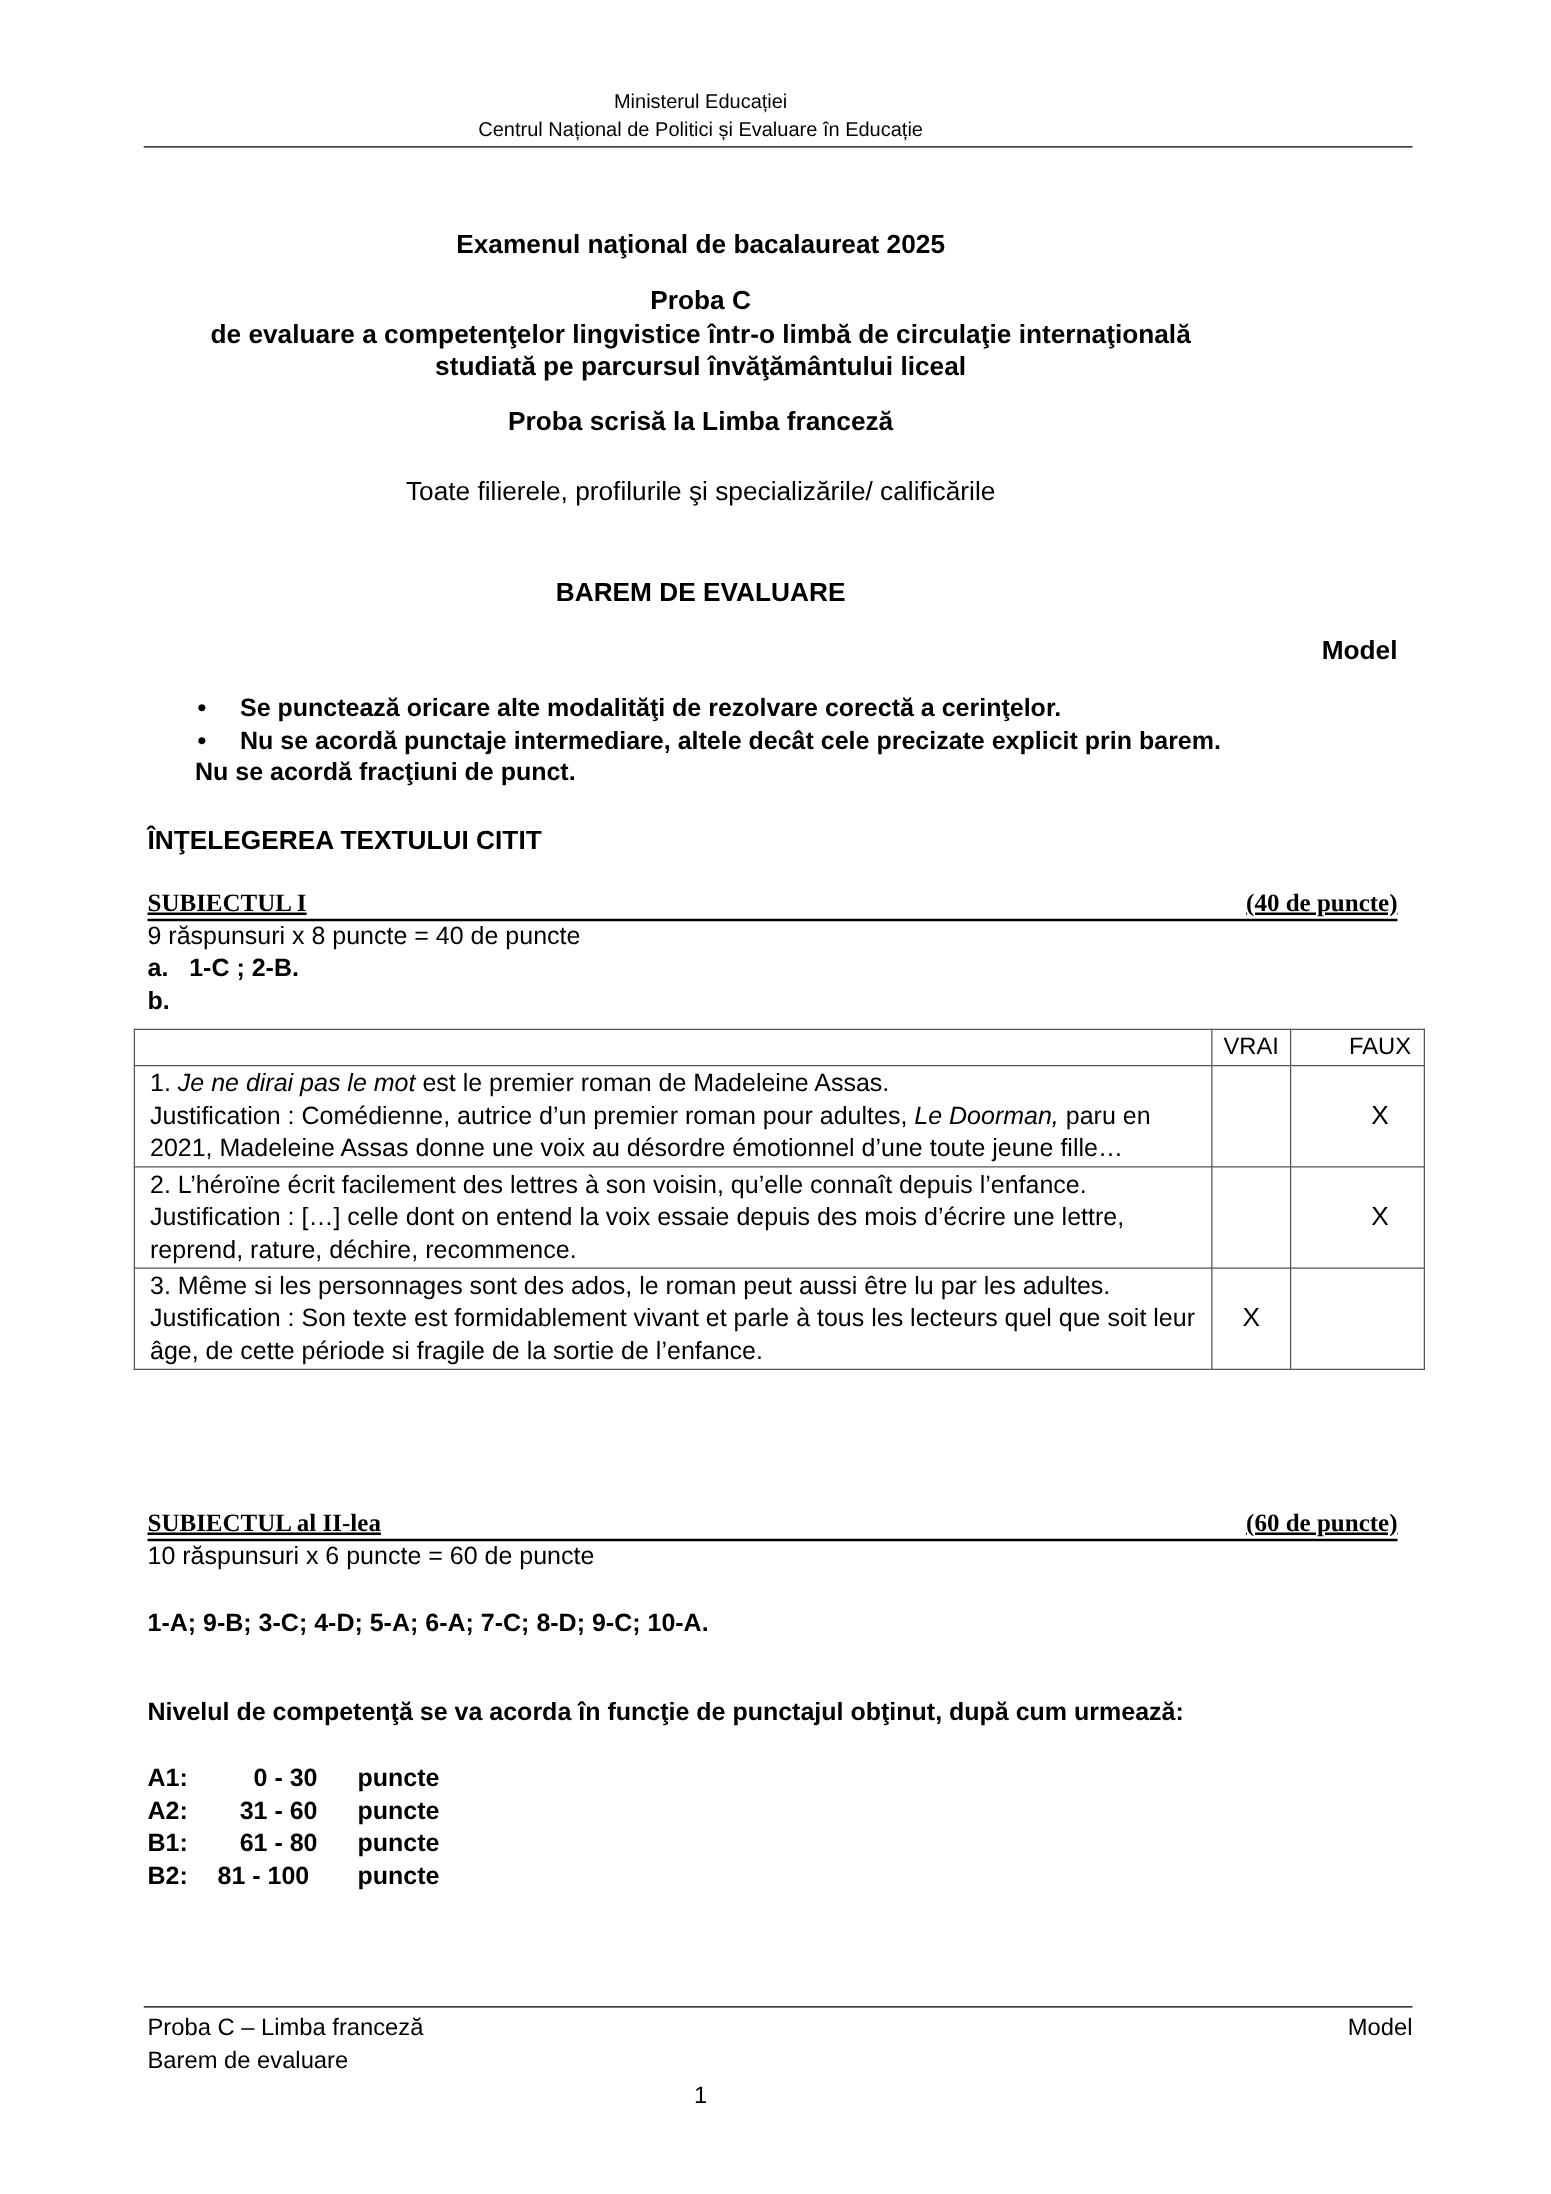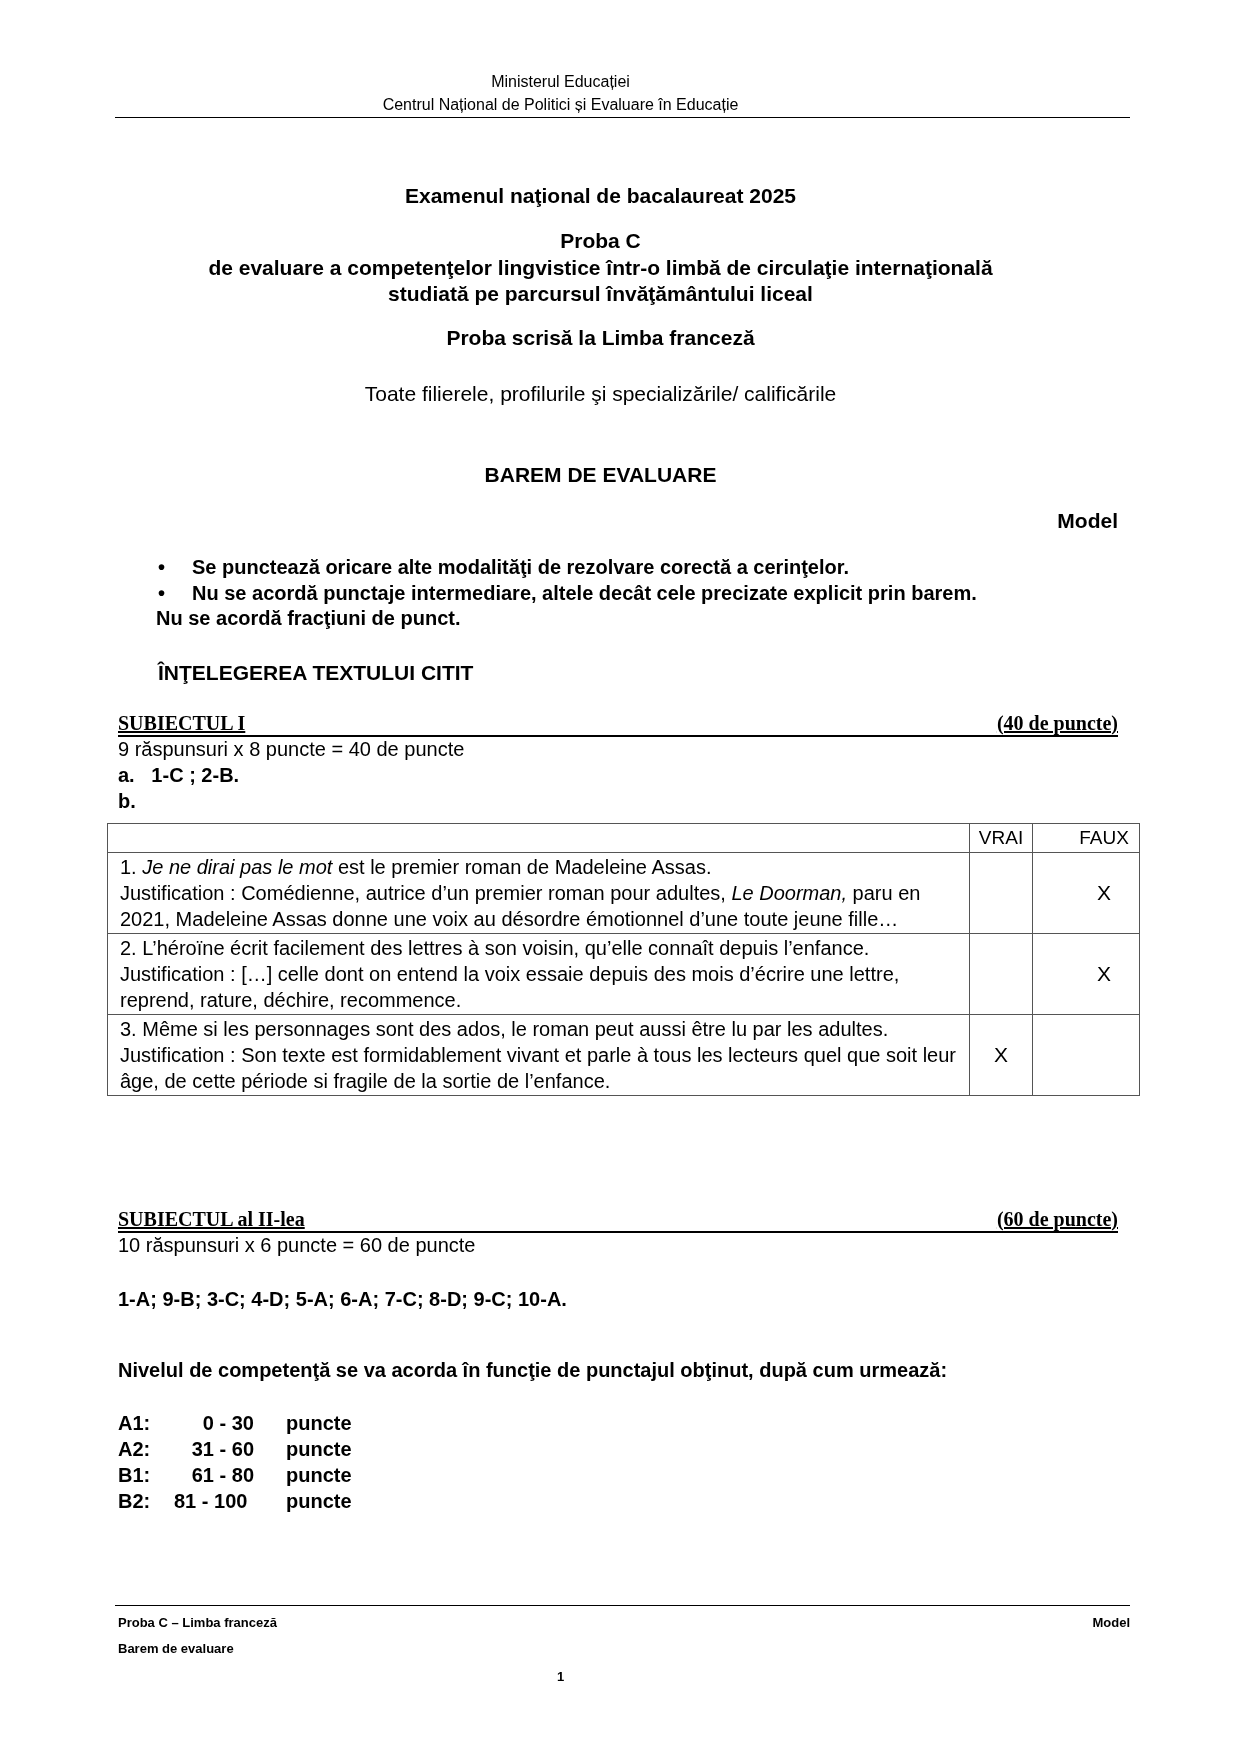--- a/index.html
+++ b/index.html
@@ -4,39 +4,39 @@
 <style>
   html, body { margin: 0; padding: 0; background: #ffffff; }
   body { width: 1241px; height: 1755px; position: relative; overflow: hidden;
          font-family: "Liberation Sans", sans-serif; color: #000; font-stretch: condensed; }
   .page { position: absolute; left: 0; top: 0; width: 1241px; height: 1755px; }
   .abs { position: absolute; }
   .center { text-align: center; left: 0; width: 1121px; }
   .hdr { font-size: 16px; line-height: 20px; }
   .rule { position: absolute; left: 115px; width: 1015px; height: 0; border-top: 1.5px solid #000; }
   .bold { font-weight: bold; }
-  .t20 { font-size: 21px; line-height: 26px; margin-left: 40px; }
+  .t20 { font-size: 21px; line-height: 26px; }
   .t19 { font-size: 20px; line-height: 25px; }
   .bullets { left: 150px; width: 980px; }
   .bullet { position: relative; padding-left: 42px; font-weight: bold; font-size: 20px; line-height: 26px; }
   .bullet .dot { position: absolute; left: 8px; top: 0; }
   .subj { left: 118px; width: 1000px; border-bottom: 2px solid #000; font-size: 20px; line-height: 24px; font-weight: bold; font-family: Liberation Serif, serif; }
   .subj .l { text-decoration: underline; }
   .subj .r { position: absolute; right: 0; top: 0; text-decoration: underline; }
   table.tf { position: absolute; left: 107px; top: 823px; width: 1033px; border-collapse: collapse; font-size: 20px; line-height: 26px; }
   table.tf td { border: 1.5px solid #555; vertical-align: top; padding: 1px 6px 1px 12px; }
   table.tf td.c { width: 54px; text-align: center; vertical-align: middle; padding: 0 4px; font-size: 21px; }
   table.tf td.c2 { width: 62px; padding-left: 40px; }
   table.tf tr.head td { height: 26px; font-size: 19px; }
   .levels { left: 118px; font-size: 20px; line-height: 26px; font-weight: bold; }
   .levels .row { display: flex; }
   .levels .k { width: 56px; }
   .levels .v { width: 104px; text-align: right; padding-right: 0; }
   .levels .u { padding-left: 20px; }
-  .foot { font-size: 13px; line-height: 26px; font-weight: bold; }
+  .foot { font-size: 19px; line-height: 26px; }
 </style>
 </head>
 <body>
 
 <div class="page">
 
   <div class="abs center hdr" style="top:72px;">Ministerul Educației</div>
   <div class="abs center hdr" style="top:95px;">Centrul Național de Politici și Evaluare în Educație</div>
   <div class="rule" style="top:117px;"></div>
 

